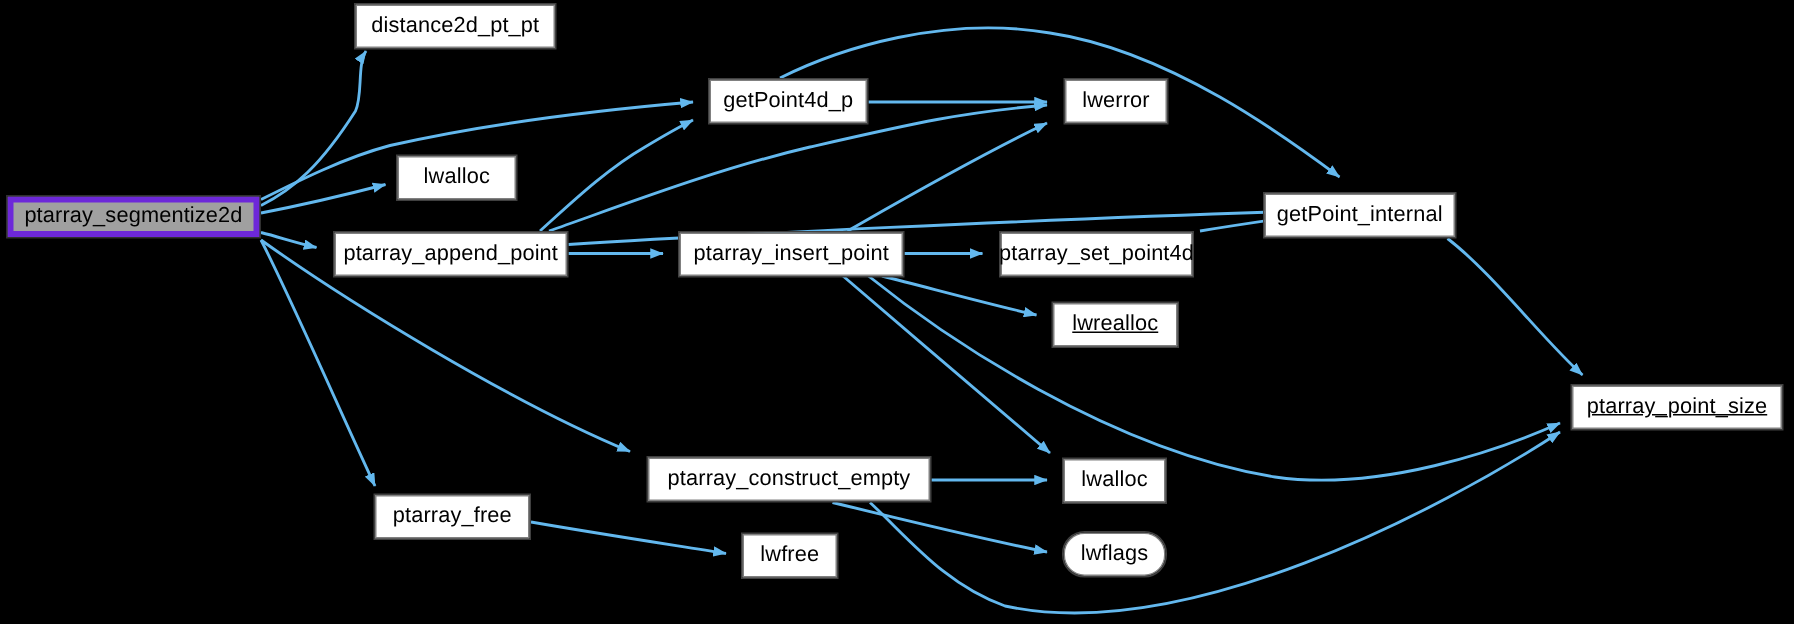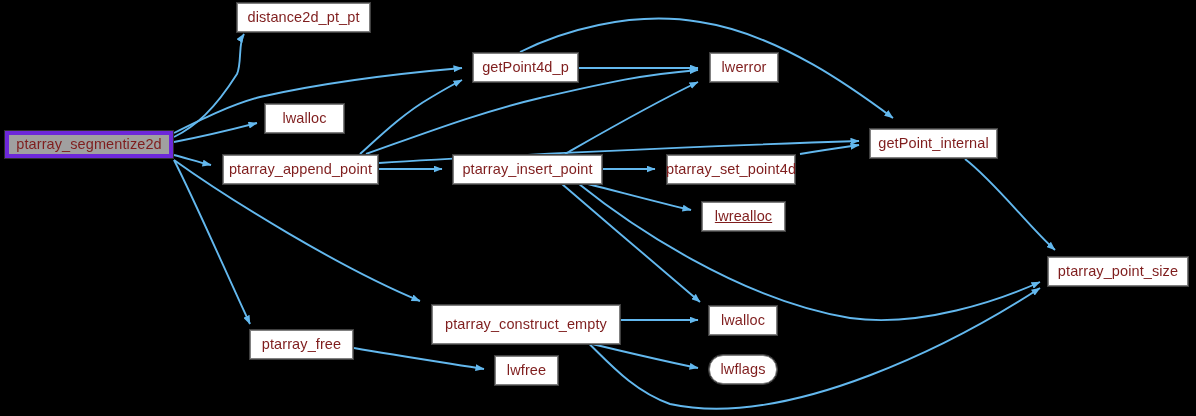--- a/index.html
+++ b/index.html
@@ -24,21 +24,21 @@
   }
   .node {
     position: absolute;
     box-sizing: border-box;
     display: flex;
     align-items: center;
     justify-content: center;
     background: #ffffff;
     border: 1px solid #808080;
     outline: 1px solid #404040;
-    color: #7f1d1d;
+    color: #000000;
     font-size: 14.5px;
     line-height: 1;
     white-space: nowrap;
     letter-spacing: 0.1px;
     padding: 0 7px;
   }
   .node.root {
     background: #a0a0a0;
     border: 4px solid #6d28d9;
     outline: 1px solid #303030;
@@ -92,39 +92,39 @@
       </div>
       <div class="node" style="left: 473px; top: 53px; width: 105px; height: 29px;">
         <span class="node-label">getPoint4d_p</span>
       </div>
       <div class="node" style="left: 710px; top: 53px; width: 68px; height: 29px;">
         <span class="node-label">lwerror</span>
       </div>
       <div class="node" style="left: 265px; top: 104px; width: 79px; height: 29px;">
         <span class="node-label">lwalloc</span>
       </div>
-      <div class="node" style="left: 870px; top: 129px; width: 127px; height: 29px;">
+      <div class="node" style="left: 843px; top: 129px; width: 127px; height: 29px;">
         <span class="node-label">getPoint_internal</span>
       </div>
       <div class="node" style="left: 223px; top: 155px; width: 155px; height: 29px;">
         <span class="node-label">ptarray_append_point</span>
       </div>
       <div class="node" style="left: 453px; top: 155px; width: 149px; height: 29px;">
         <span class="node-label">ptarray_insert_point</span>
       </div>
       <div class="node" style="left: 667px; top: 155px; width: 128px; height: 29px;">
         <span class="node-label">ptarray_set_point4d</span>
       </div>
       <div class="node" style="left: 702px; top: 202px; width: 83px; height: 29px; text-decoration: underline;">
         <span class="node-label">lwrealloc</span>
       </div>
-      <div class="node" style="left: 1048px; top: 257px; width: 140px; height: 29px;">
+      <div class="node" style="left: 1048px; top: 257px; width: 140px; height: 29px; text-decoration: underline;">
         <span class="node-label">ptarray_point_size</span>
       </div>
-      <div class="node" style="left: 432px; top: 305px; width: 188px; height: 39px;">
+      <div class="node" style="left: 432px; top: 305px; width: 188px; height: 29px;">
         <span class="node-label">ptarray_construct_empty</span>
       </div>
       <div class="node" style="left: 709px; top: 306px; width: 68px; height: 29px; align-items: center;">
         <span class="node-label">lwalloc</span>
       </div>
       <div class="node" style="left: 250px; top: 330px; width: 103px; height: 29px;">
         <span class="node-label">ptarray_free</span>
       </div>
       <div class="node" style="left: 495px; top: 356px; width: 63px; height: 29px;">
         <span class="node-label">lwfree</span>

